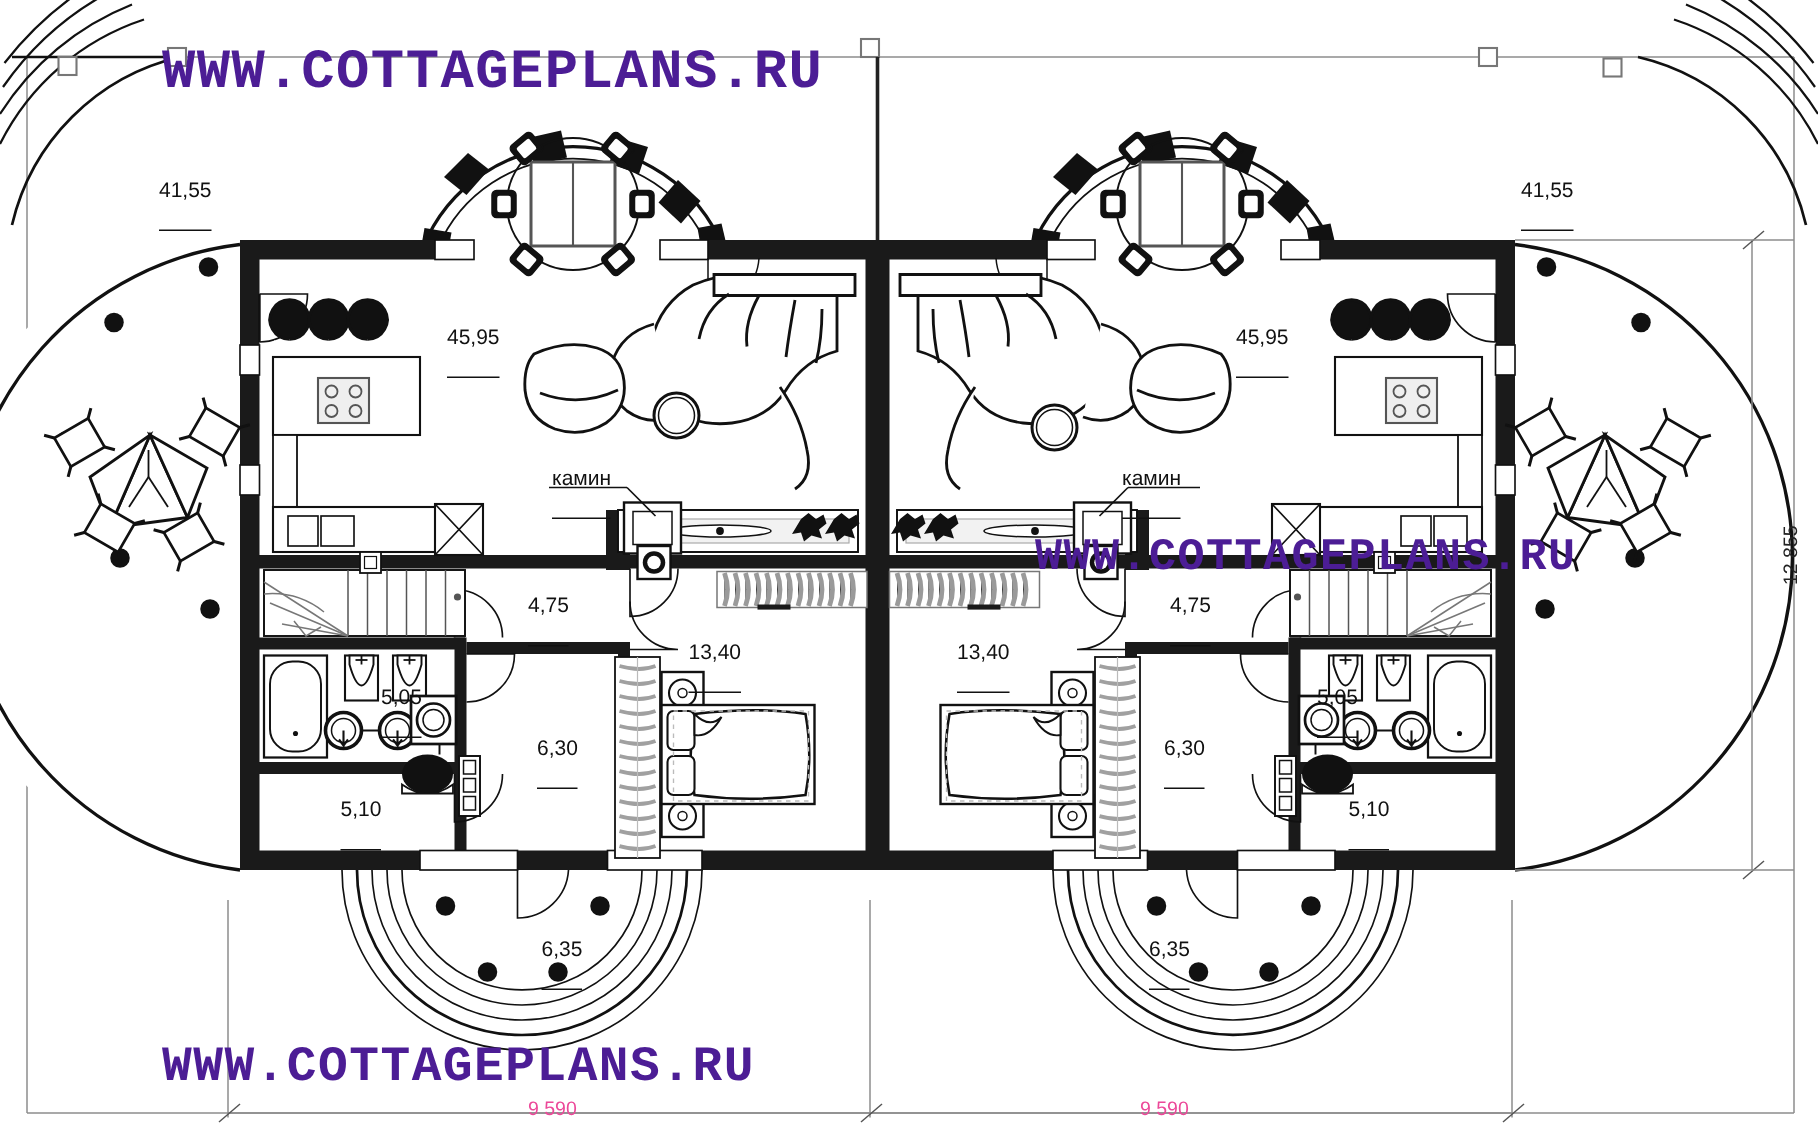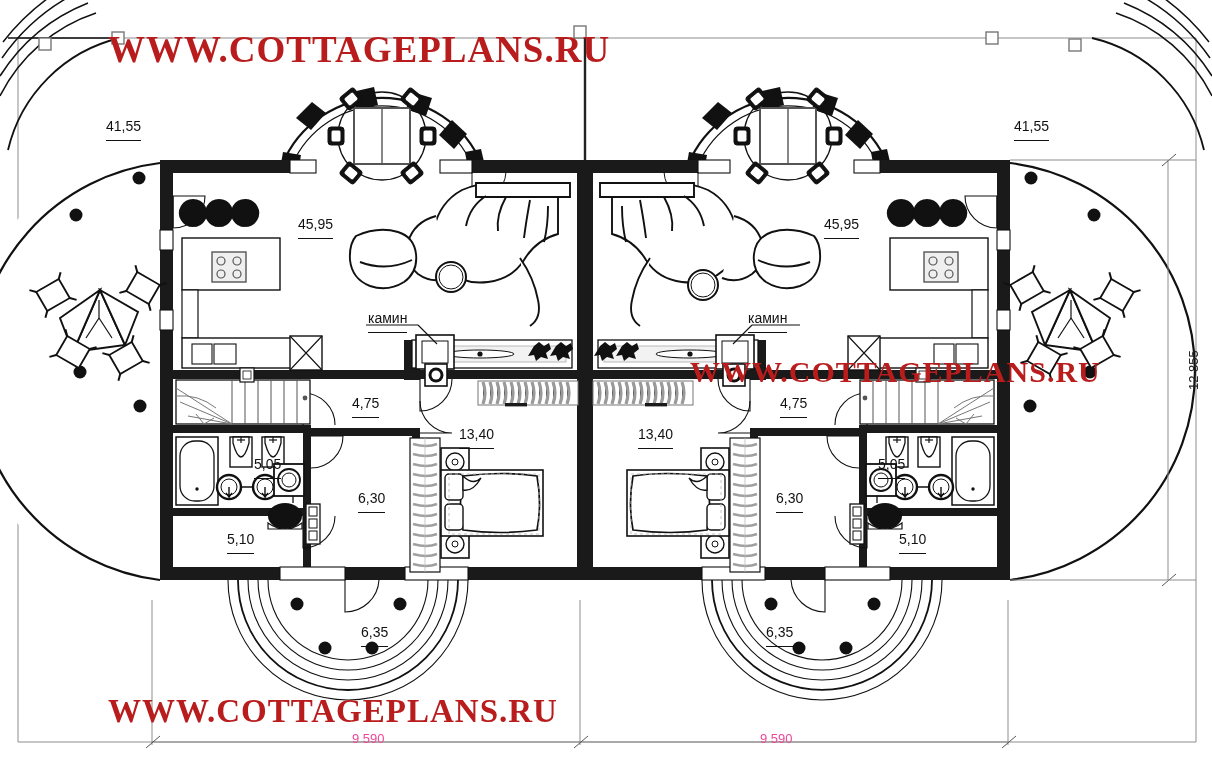--- a/index.html
+++ b/index.html
@@ -1,27 +1,27 @@
 <!DOCTYPE html>
 <html><head>
 <meta charset="utf-8">
 <style>
   html,body{margin:0;padding:0;background:#ffffff;}
   body{width:1212px;height:762px;position:relative;overflow:hidden;
        font-family:"Liberation Sans", sans-serif;color:#1a1a1a;}
   #stage{position:absolute;left:0;top:0;width:1212px;height:762px;}
   svg.layer{position:absolute;left:0;top:0;width:1212px;height:762px;overflow:visible;}
-  .wm{position:absolute;color:#b91c1c;font-weight:bold;letter-spacing:1px;
-      white-space:nowrap;user-select:none;font-family:Liberation Serif, serif;}
+  .wm{position:absolute;color:#4c1d95;font-weight:bold;letter-spacing:1px;
+      white-space:nowrap;user-select:none;font-family:Liberation Mono, monospace;}
   .wm1{left:108px;top:28px;font-size:37px;}
   .wm2{left:690px;top:355px;font-size:30px;}
   .wm3{left:108px;top:693px;font-size:33px;}
   .lbl{position:absolute;font-size:14px;white-space:nowrap;
        font-family:"Liberation Sans", sans-serif;color:#111;}
-  .lbl.u{border-bottom:1.4px solid #111;padding-bottom:6px;}
+  .lbl.u{border-bottom:1.4px solid #111;padding-bottom:19px;}
   .dim{position:absolute;font-size:13px;color:#ec4899;white-space:nowrap;}
   .vdim{position:absolute;font-size:13px;color:#222;white-space:nowrap;
         transform:rotate(-90deg);transform-origin:left top;}
 </style>
 </head>
 <body>
 
 <div id="stage">
 
 <svg class="layer" viewBox="0 0 1212 762">

